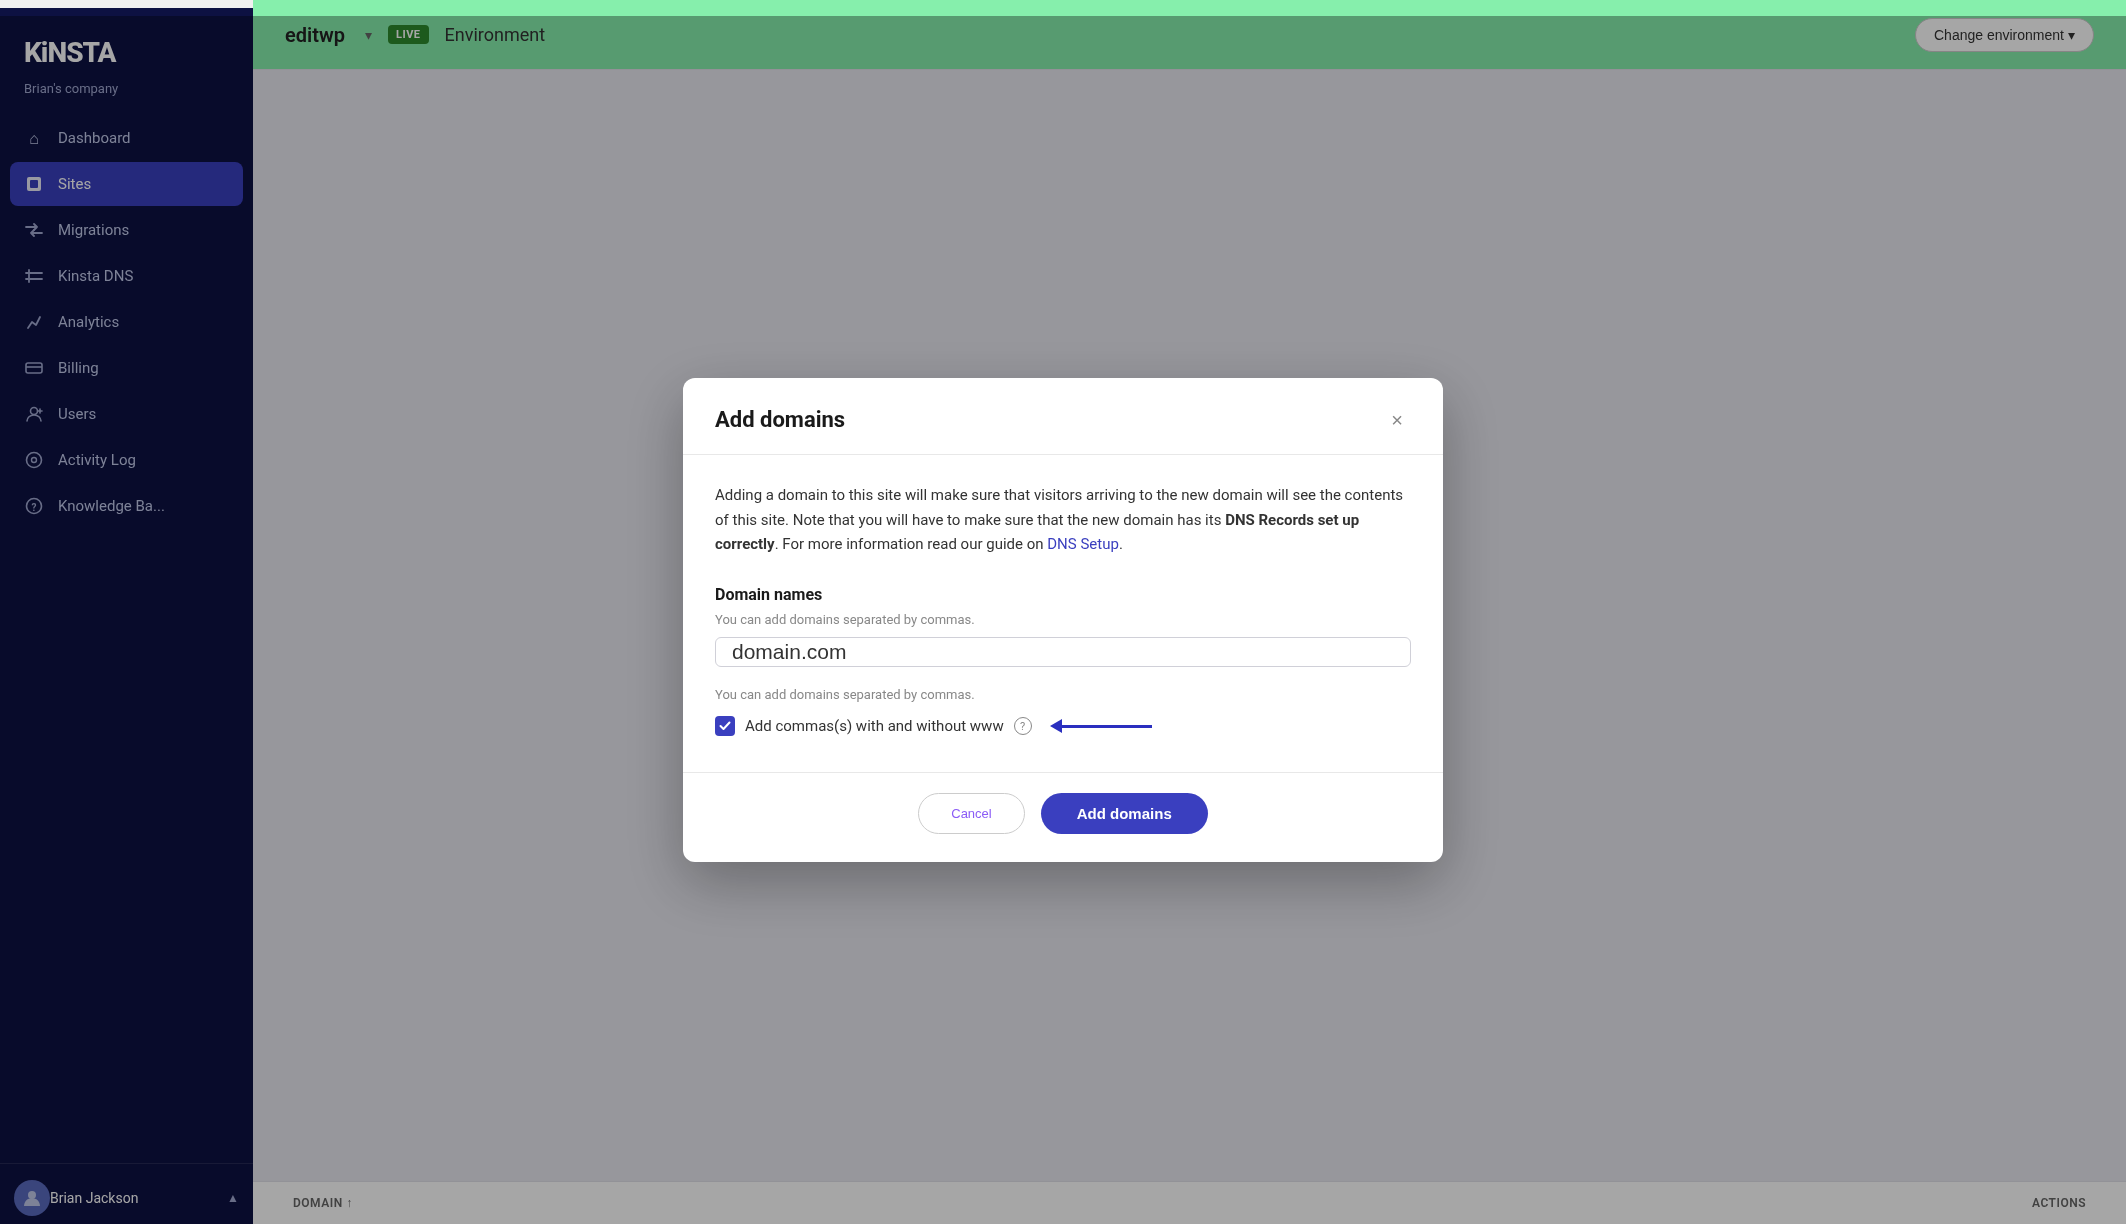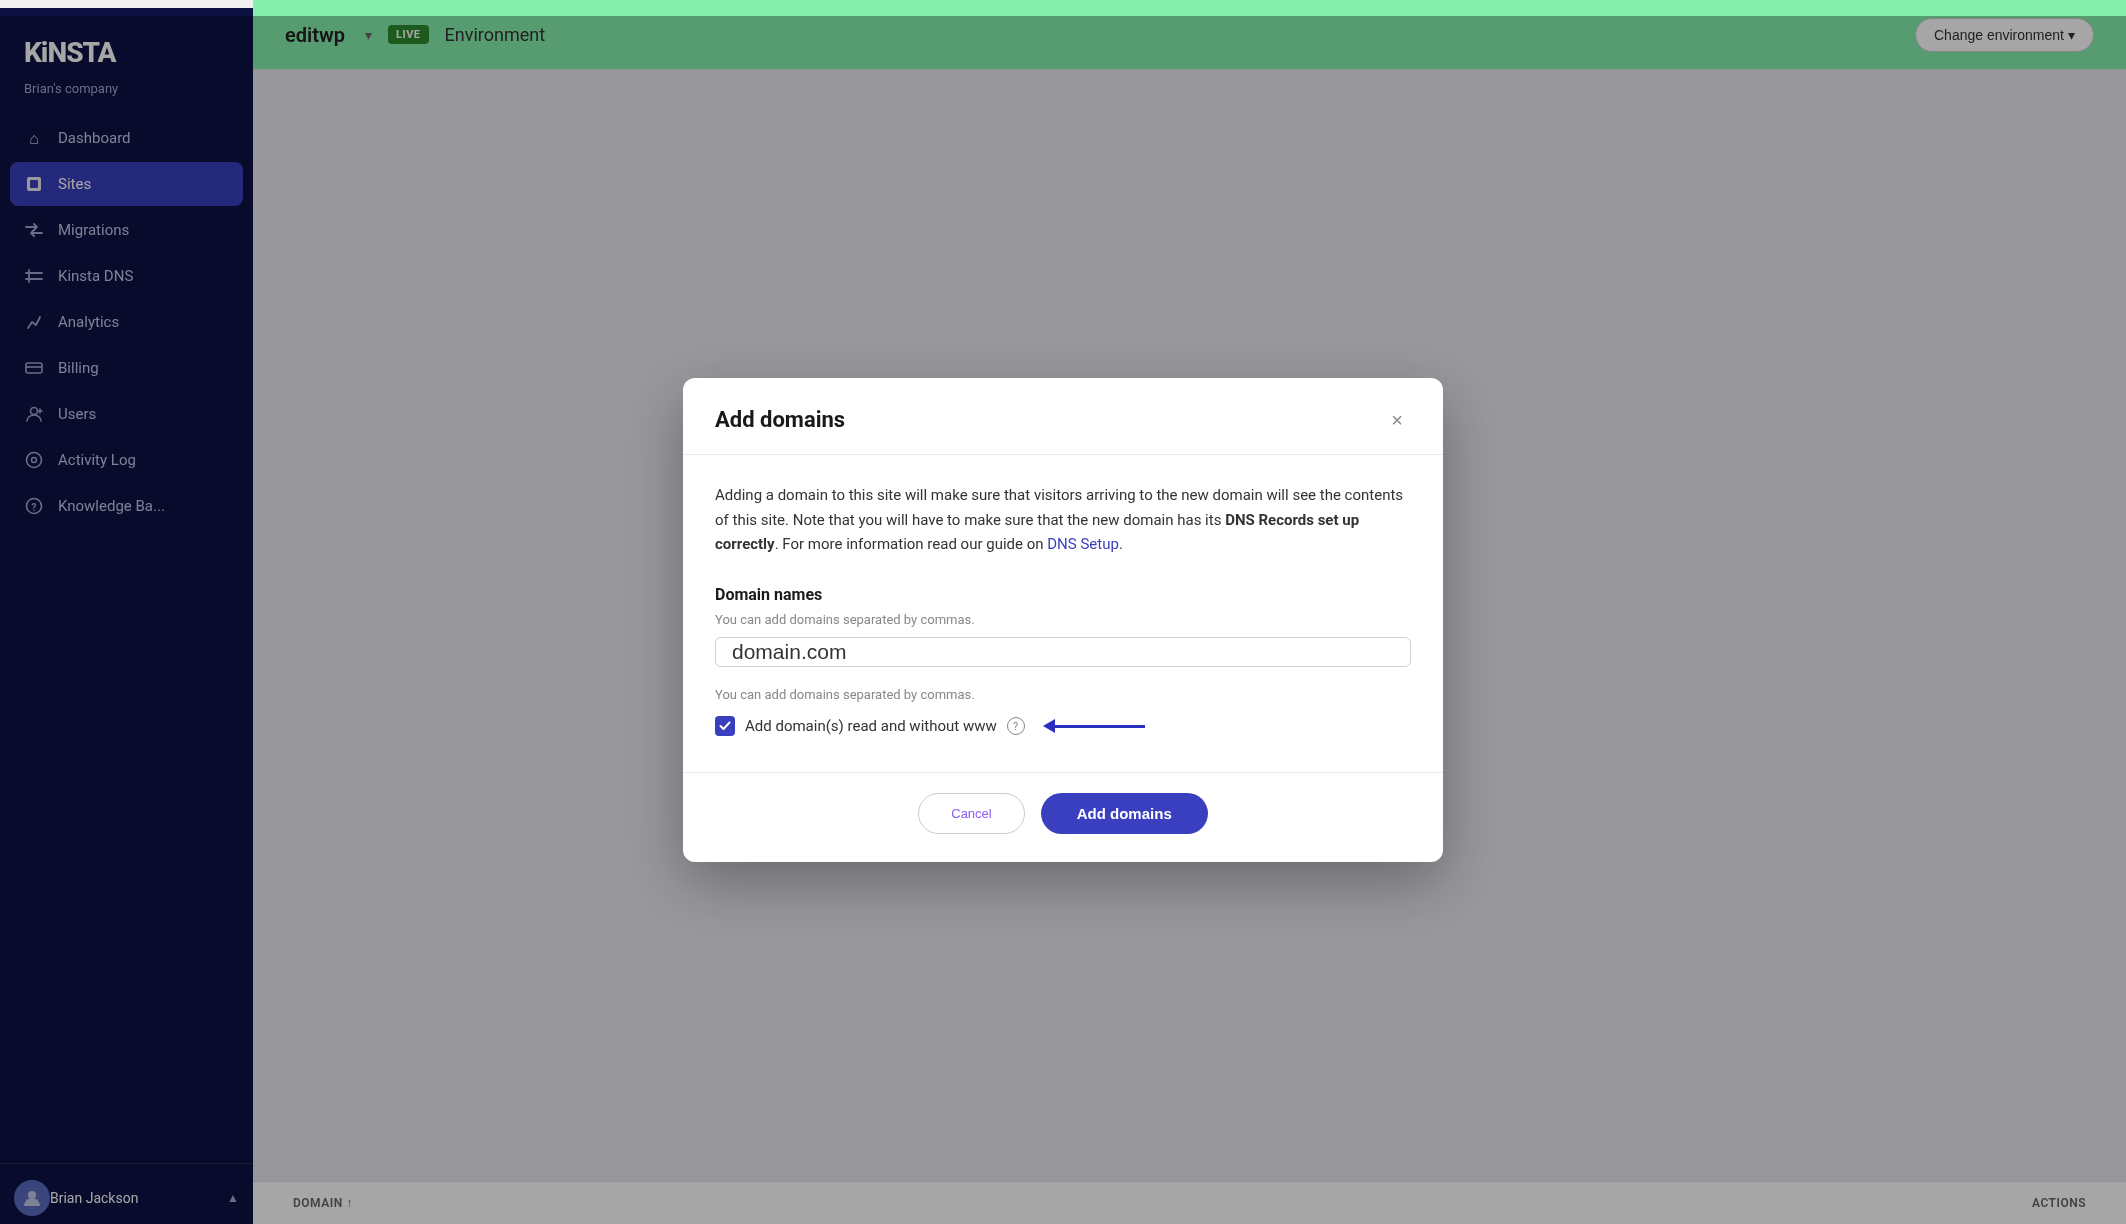--- a/index.html
+++ b/index.html
@@ -442,21 +442,21 @@
       <div class="domain-names-label">Domain names</div>
       <div class="input-hint">You can add domains separated by commas.</div>
       <input class="domain-input" type="text" value="domain.com" style="">
       <div class="input-hint-2">You can add domains separated by commas.</div>
       <div class="checkbox-row">
         <div class="checkbox-custom">
           <svg width="12" height="10" viewBox="0 0 12 10" fill="none">
             <path d="M1.5 5 L4.5 8 L10.5 1.5" stroke="white" stroke-width="2" stroke-linecap="round" stroke-linejoin="round"></path>
           </svg>
         </div>
-        <span class="checkbox-label">Add domain(s) read and without www</span>
+        <span class="checkbox-label">Add commas(s) with and without www</span>
         <div class="help-icon">?</div>
 
         <div class="arrow-annotation">
           <div class="arrow-head"></div>
           <div class="arrow-line"></div>
         </div>
       </div>
     </div>
     <div class="modal-footer">
       <button class="btn-cancel">Cancel</button>

